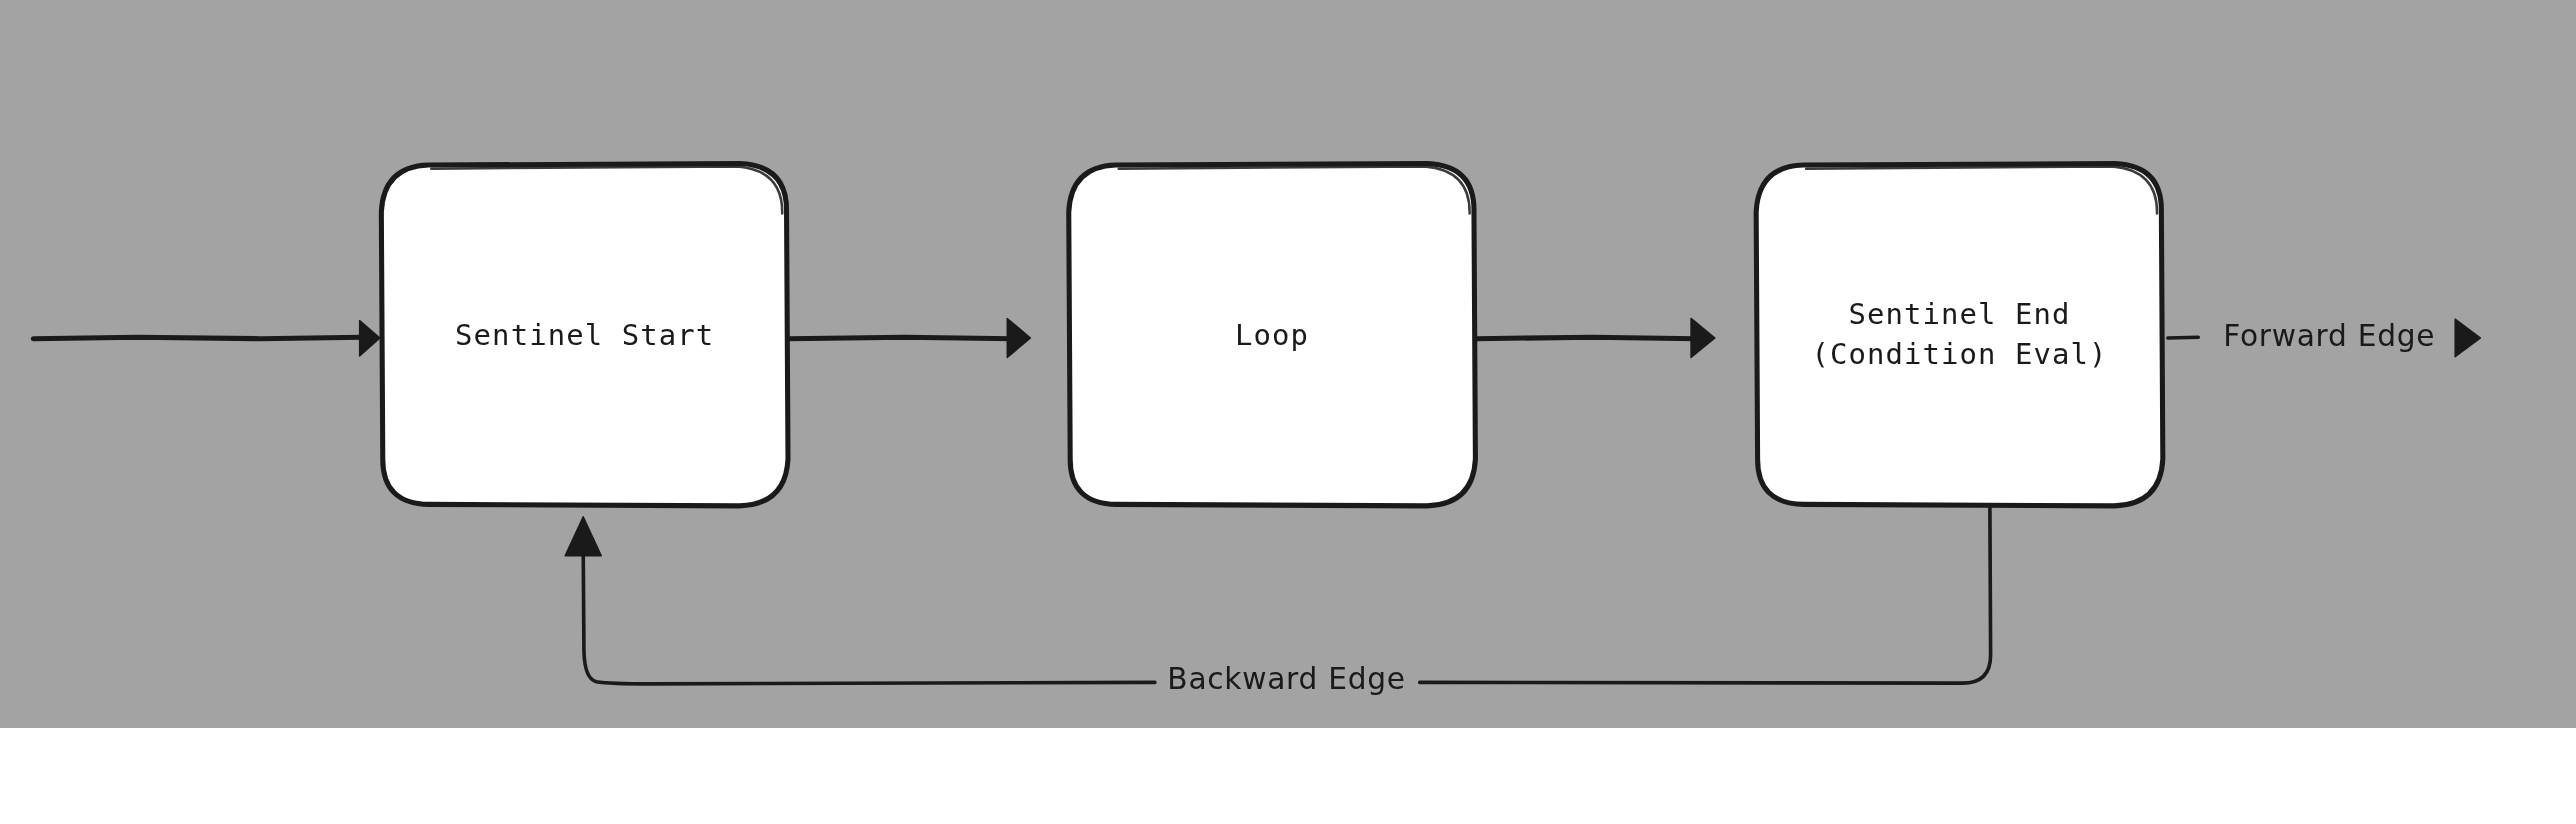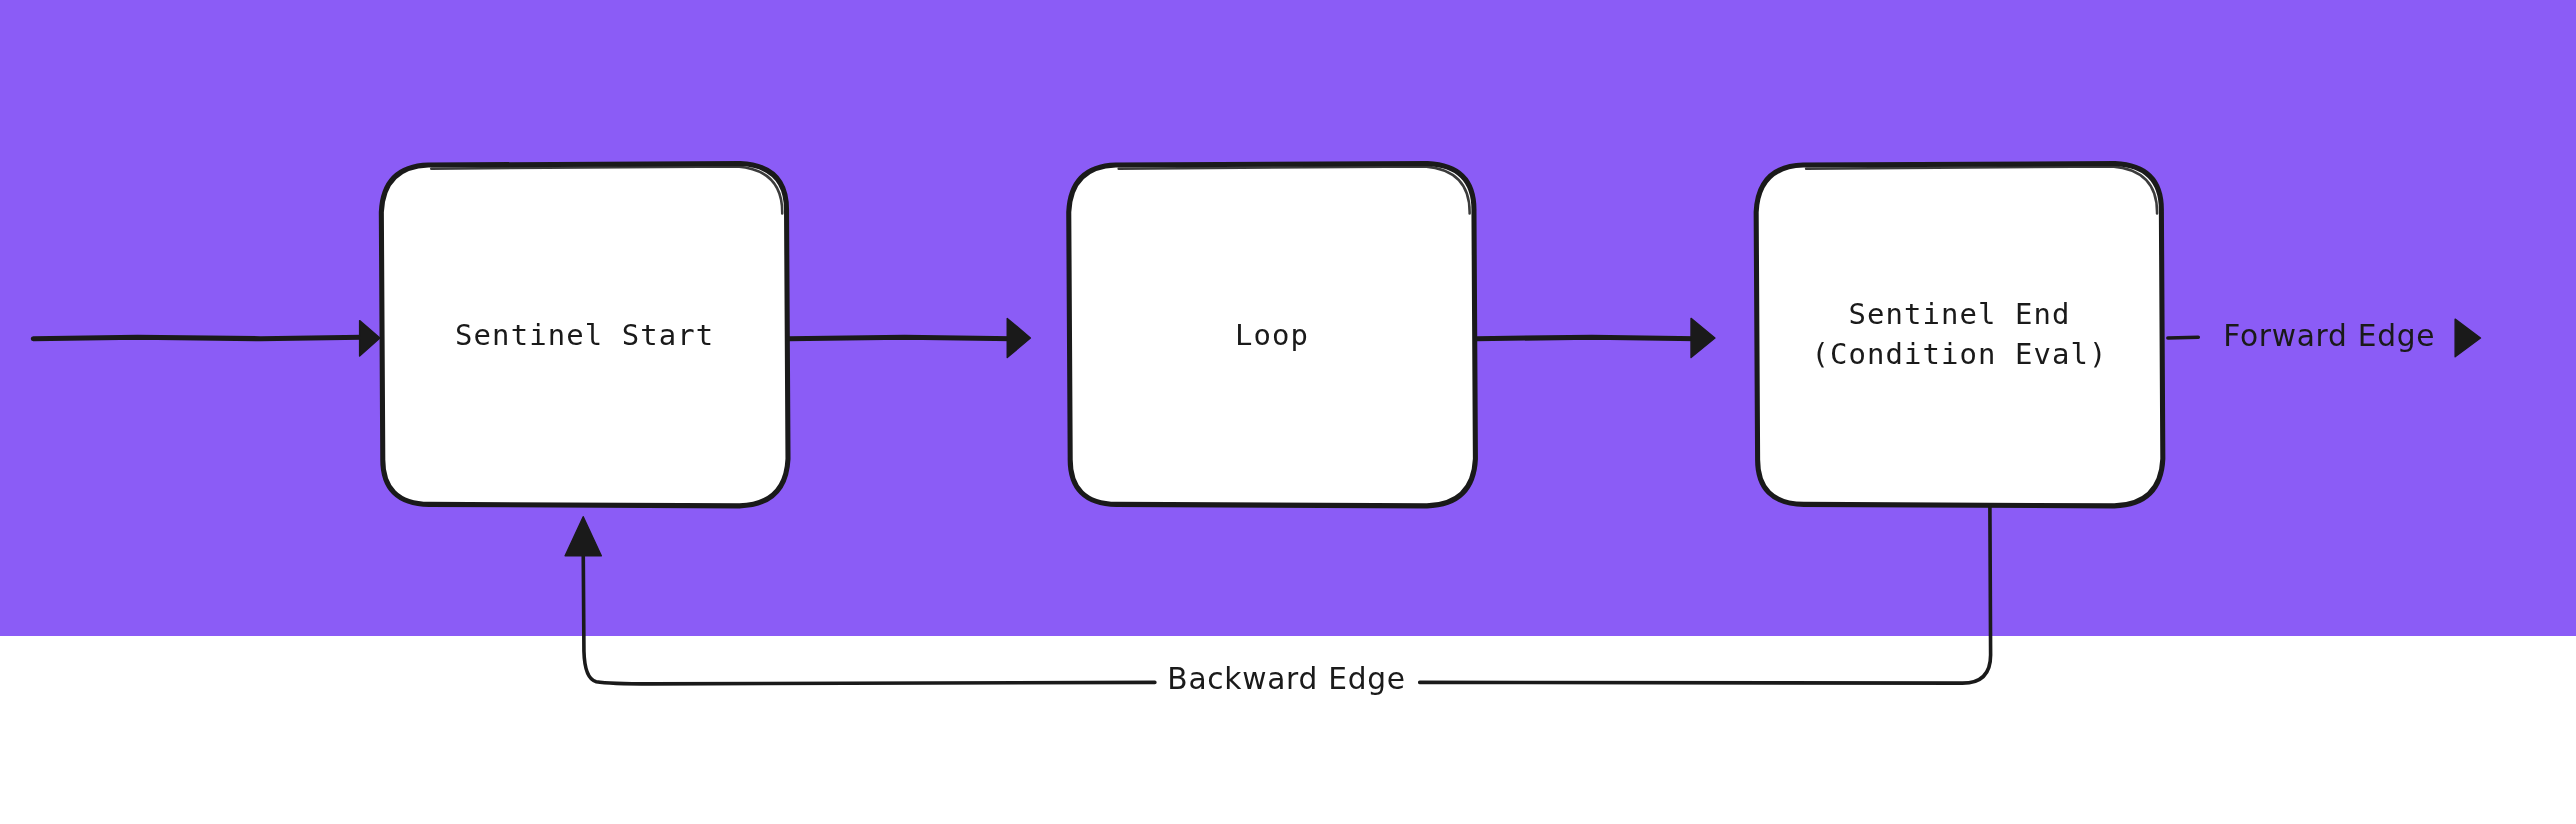--- a/index.html
+++ b/index.html
@@ -9,22 +9,22 @@
   }
   body {
     width: 2576px;
     height: 825px;
     overflow: hidden;
     font-family: "DejaVu Sans", sans-serif;
   }
   #diagram-root {
     position: relative;
     width: 2576px;
-    height: 636px;
-    background: #8b5cf6;
+    height: 728px;
+    background: #a3a3a3;
   }
   svg#canvas {
     position: absolute;
     left: 0;
     top: 0;
     width: 2576px;
     height: 825px;
     display: block;
   }
   .node-label {

